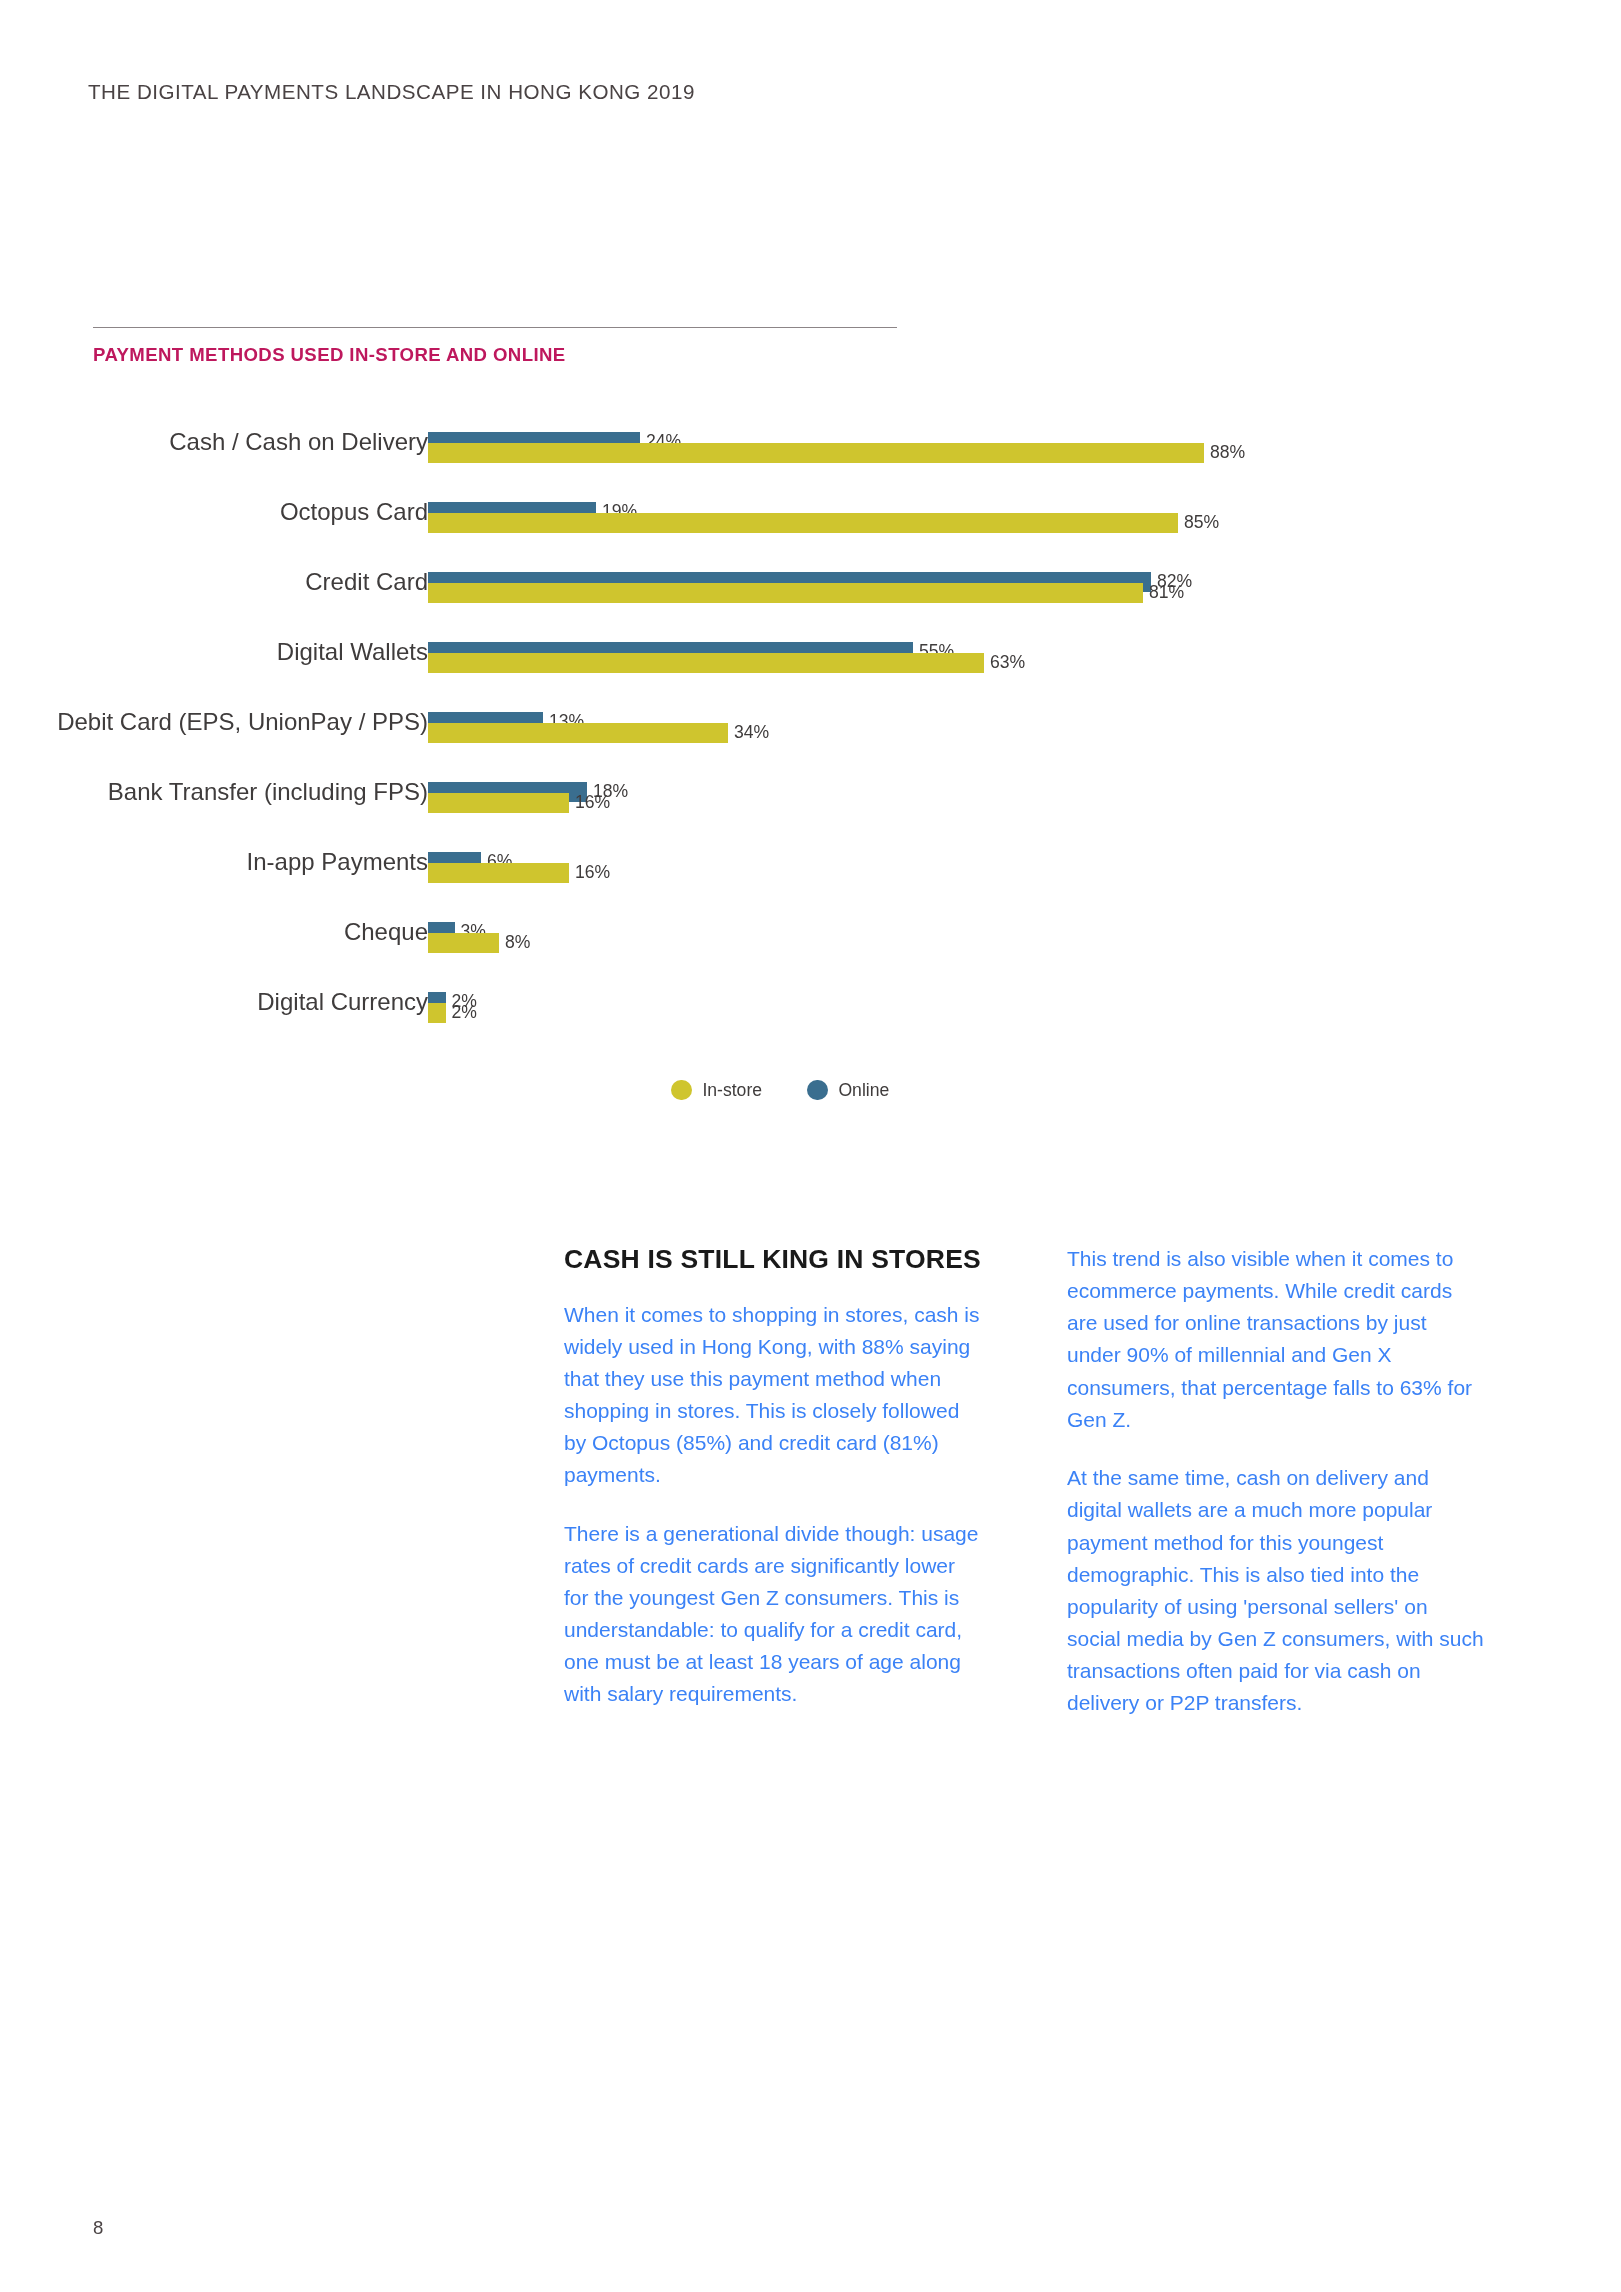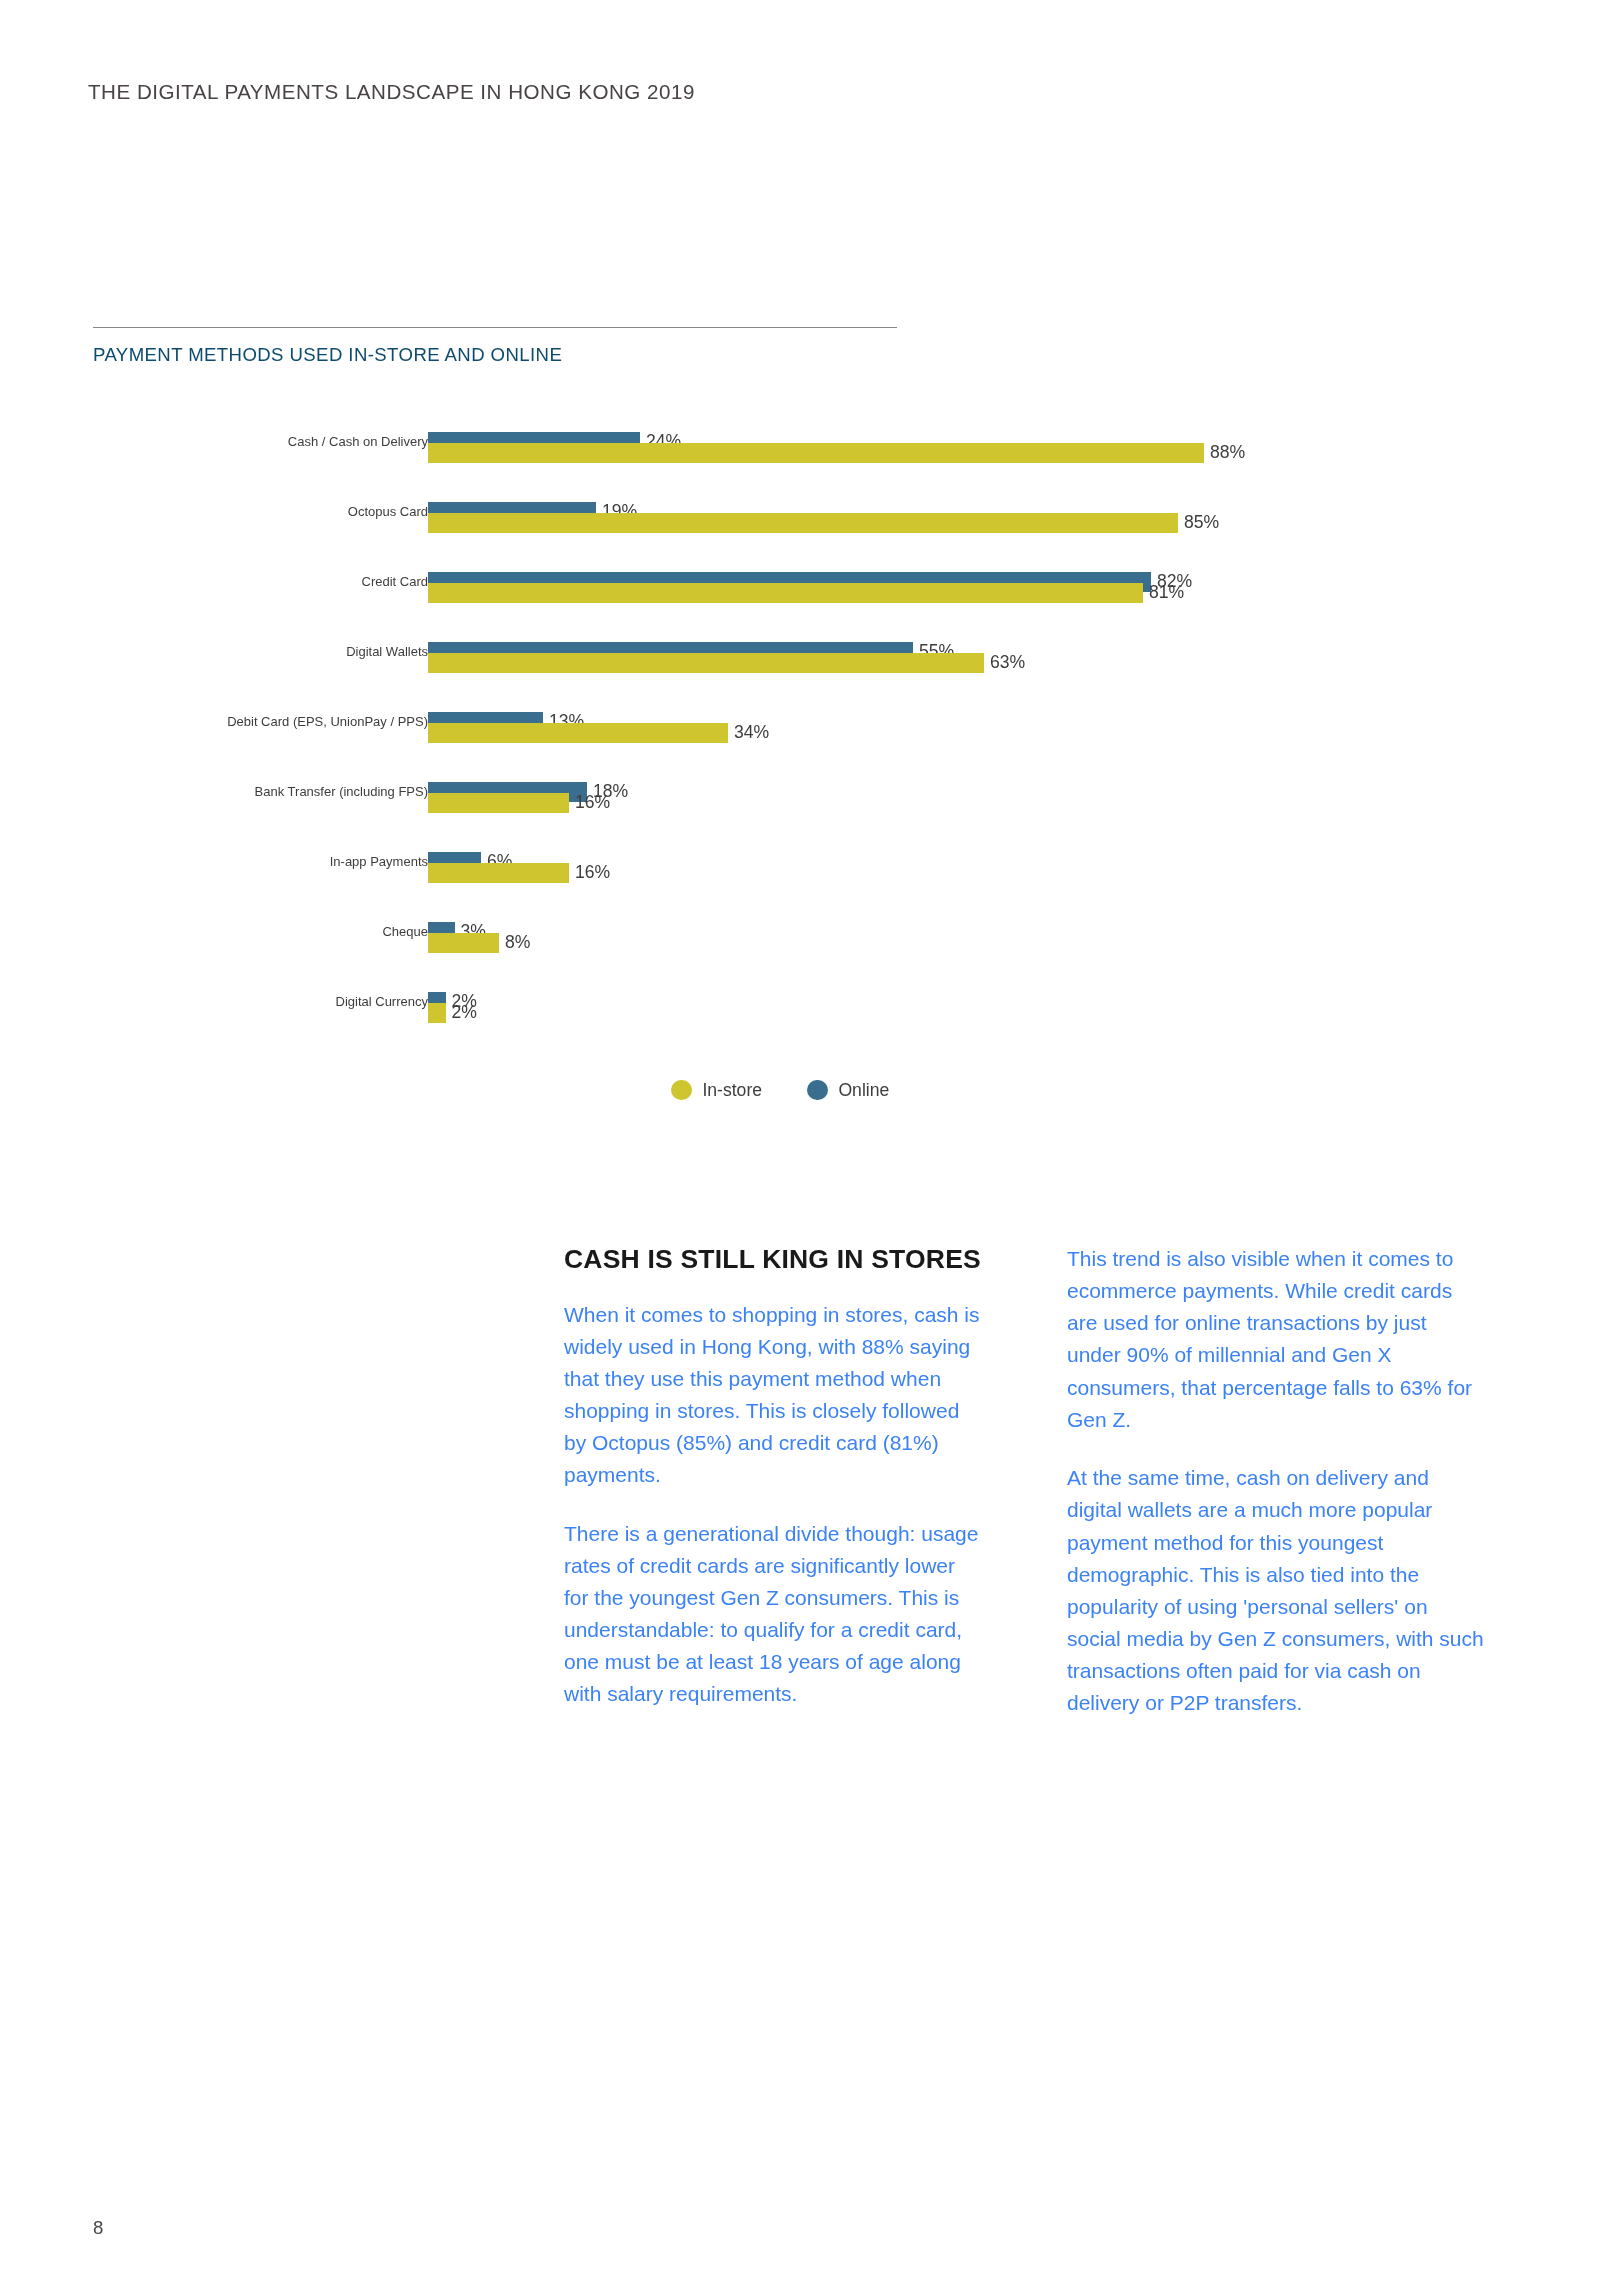--- a/index.html
+++ b/index.html
@@ -37,44 +37,44 @@
   }
   .figure-rule {
     width: 804px;
     height: 1px;
     background: #8c8587;
     margin: 0;
   }
   .figure-title {
     margin-top: 15.7px;
     font-size: 18.6px;
-    font-weight: normal;
+    font-weight: bold;
     letter-spacing: 0.4px;
-    color: #0c4a6e;
+    color: #be185d;
   }
 
   
   .chart {
     position: relative;
     margin-top: 41px;
     width: 1431px;
   }
   .chart-rows {
     position: relative;
   }
   .chart-row {
     position: relative;
     height: 70px;
   }
   .cat-label {
     position: absolute;
     right: 1096px;   
     top: 50%;
     transform: translateY(-50%);
-    font-size: 13px;
+    font-size: 24px;
     color: #3f3c3c;
     white-space: nowrap;
     text-align: right;
     line-height: 1.1;
   }
   .bars {
     position: absolute;
     left: 335px;
     top: 0;
     right: 0;

